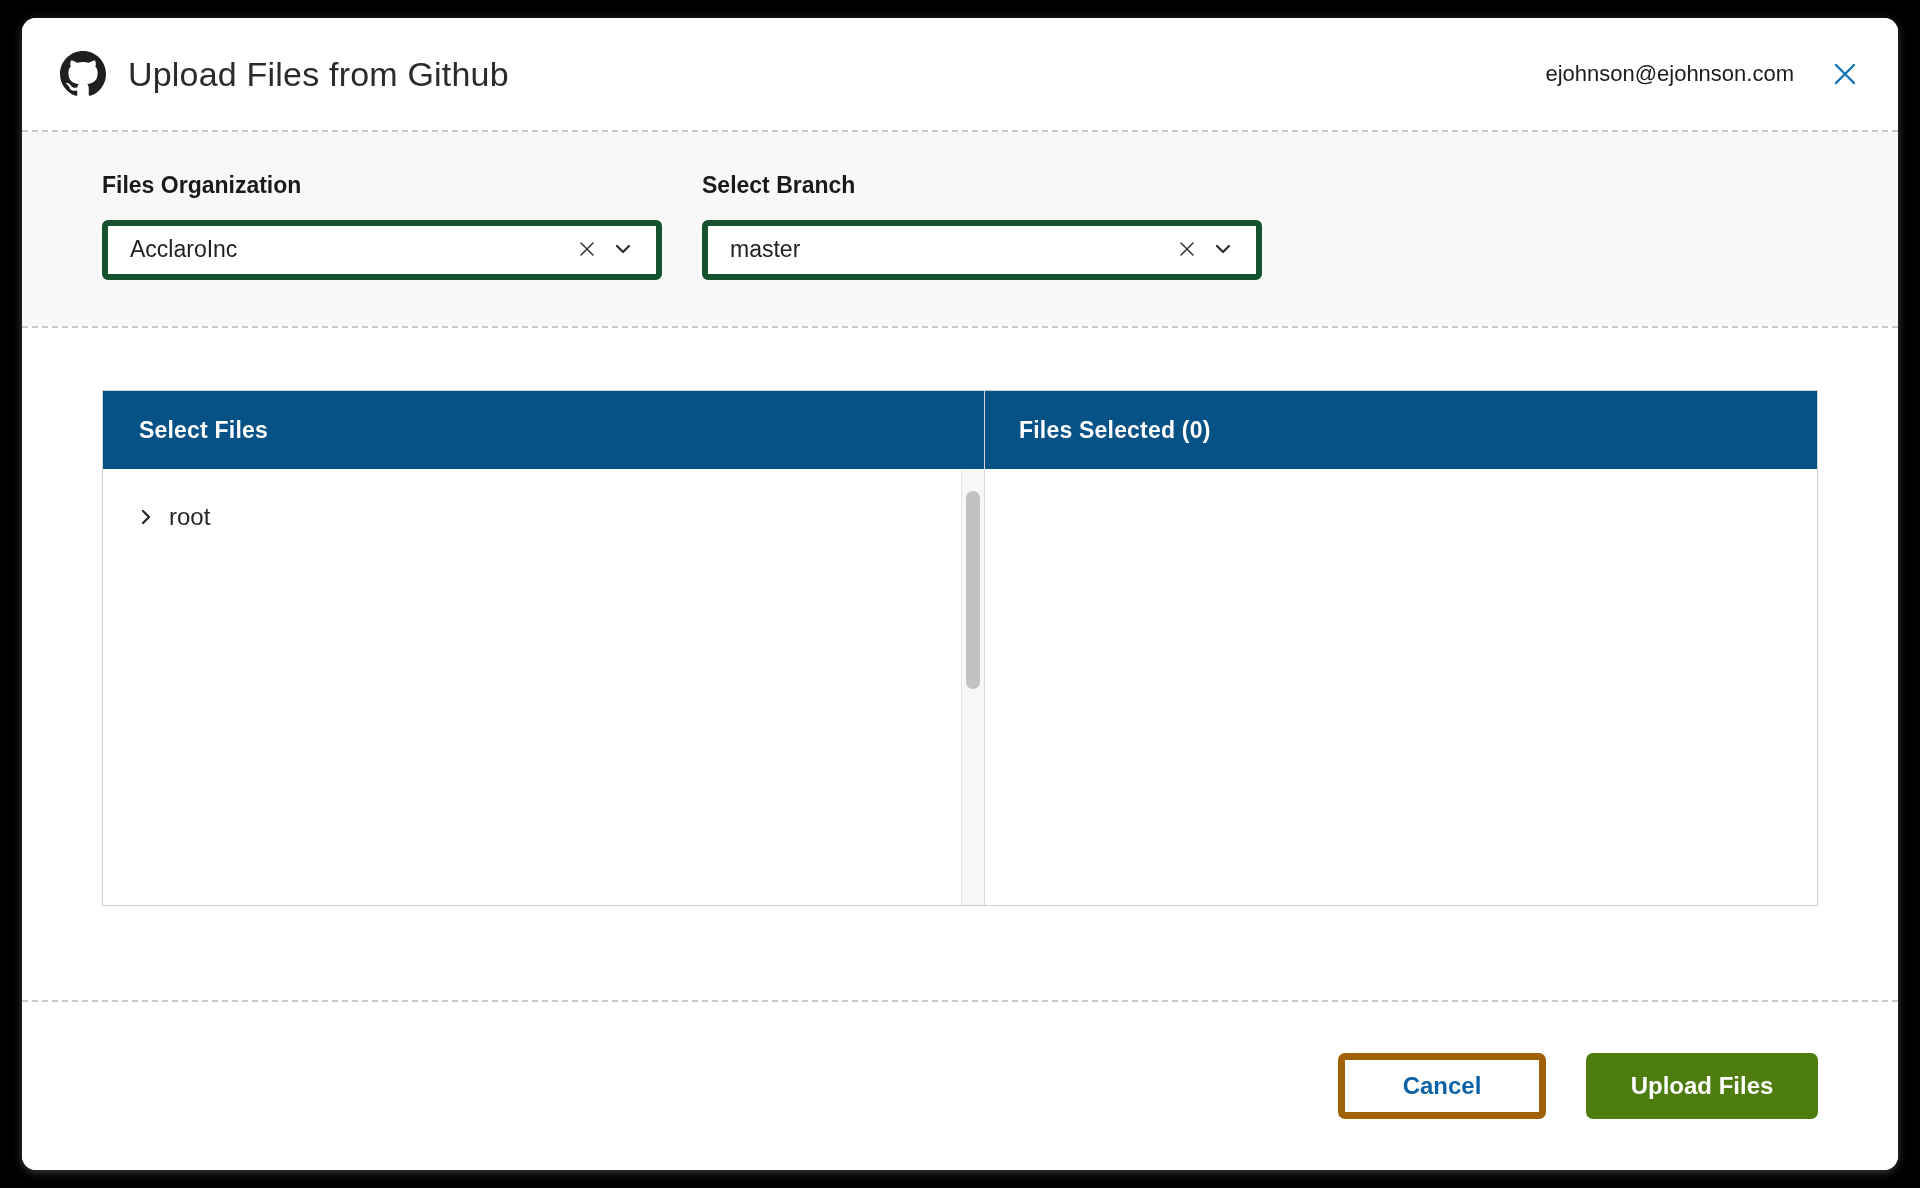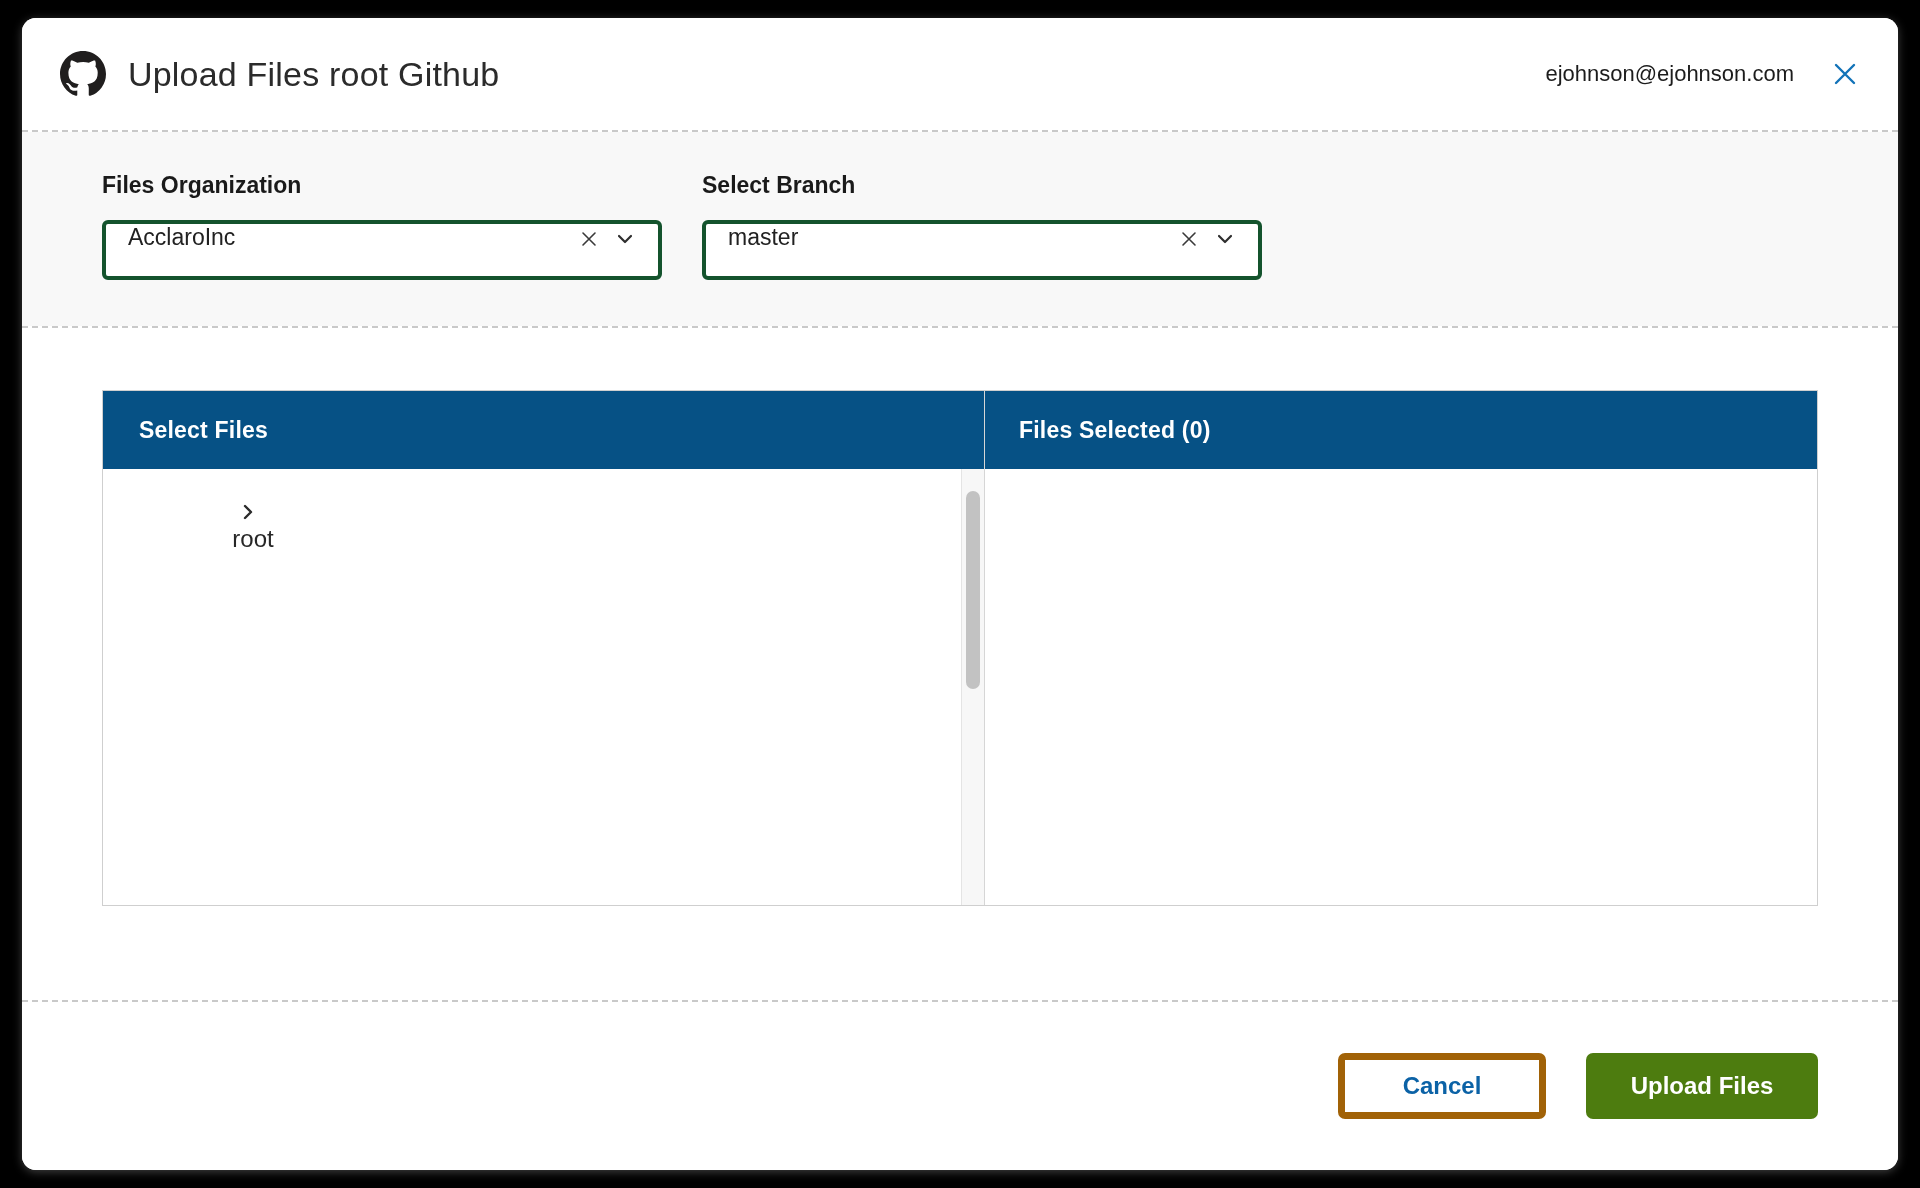--- a/index.html
+++ b/index.html
@@ -104,23 +104,24 @@
   .select-label {
     font-size: 23px;
     font-weight: 700;
     color: #1a1a1a;
     margin-bottom: 21px;
     display: block;
   }
   .select-control {
     height: 60px;
     background: #ffffff;
-    border: 4px solid #14532d;
+    border: 6px solid #14532d;
     border-radius: 6px;
     display: flex;
+    align-items: center;
     padding: 0 16px 2px 22px;
     box-sizing: border-box;
     cursor: pointer;
   }
   .select-value {
     font-size: 23px;
     color: #212121;
     flex: 1 1 auto;
     white-space: nowrap;
     overflow: hidden;
@@ -195,21 +196,20 @@
   }
   .tree {
     padding: 30px 0 0 30px;
   }
   .tree-node {
     display: flex;
     align-items: center;
     height: 36px;
     cursor: pointer;
     width: 240px;
-    flex-direction: column;
   }
   .tree-caret {
     width: 26px;
     height: 26px;
     display: flex;
     align-items: center;
     justify-content: center;
     flex: 0 0 26px;
     margin-right: 10px;
   }
@@ -288,21 +288,21 @@
     <span class="gh-mark">
       <svg width="46" height="46" viewBox="0 0 16 16" aria-hidden="true">
         <path fill="#201e1e" d="M8 0C3.58 0 0 3.58 0 8c0 3.54 2.29 6.53 5.47 7.59.4.07.55-.17.55-.38
         0-.19-.01-.82-.01-1.49-2.01.37-2.53-.49-2.69-.94-.09-.23-.48-.94-.82-1.13-.28-.15-.68-.52-.01-.53.63-.01
         1.08.58 1.23.82.72 1.21 1.87.87 2.33.66.07-.52.28-.87.51-1.07-1.78-.2-3.64-.89-3.64-3.95
         0-.87.31-1.59.82-2.15-.08-.2-.36-1.02.08-2.12 0 0 .67-.21 2.2.82.64-.18 1.32-.27 2-.27s1.36.09
         2 .27c1.53-1.04 2.2-.82 2.2-.82.44 1.1.16 1.92.08 2.12.51.56.82 1.27.82 2.15 0 3.07-1.87 3.75-3.65
         3.95.29.25.54.73.54 1.48 0 1.07-.01 1.93-.01 2.2 0 .21.15.46.55.38A8.013 8.013 0 0 0 16 8c0-4.42-3.58-8-8-8z"></path>
       </svg>
     </span>
-    <span class="modal-title">Upload Files root Github</span>
+    <span class="modal-title">Upload Files from Github</span>
 
     <div class="header-right">
       <span class="account-email">ejohnson@ejohnson.com</span>
       <button class="close-btn">
         <svg width="28" height="28" viewBox="0 0 28 28" aria-hidden="true">
           <path d="M5 5 L23 23 M23 5 L5 23" stroke="#1273b8" stroke-width="2.4" stroke-linecap="round" fill="none"></path>
         </svg>
       </button>
     </div>
   </div>

